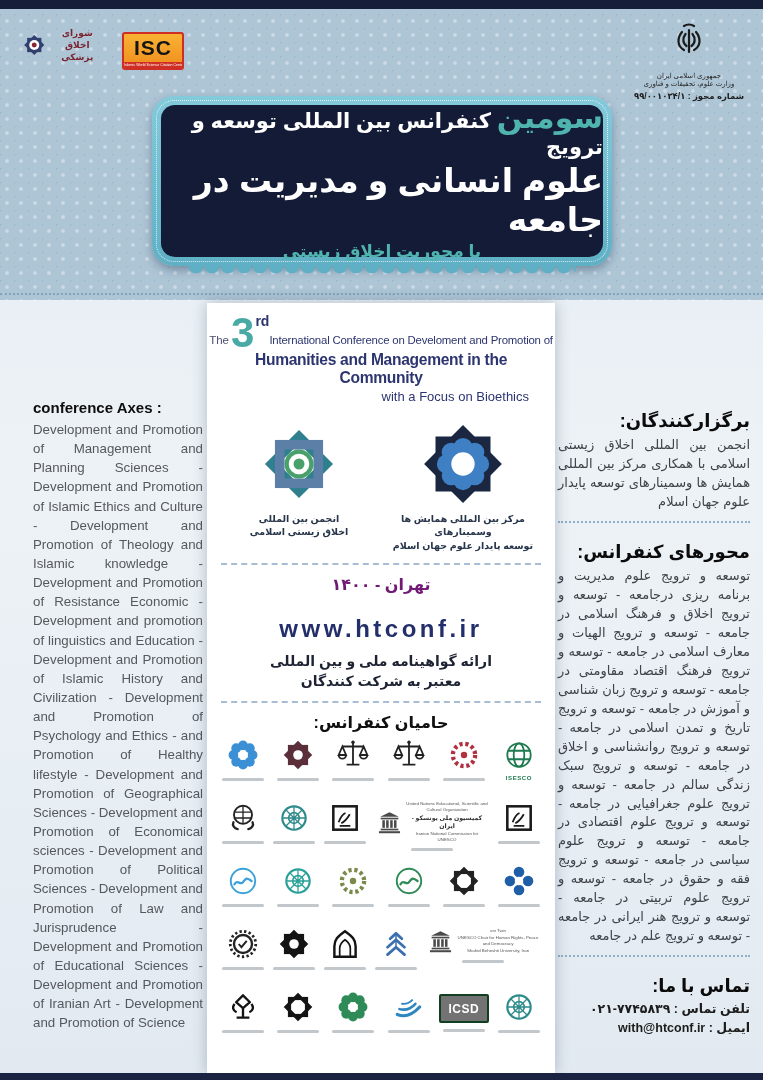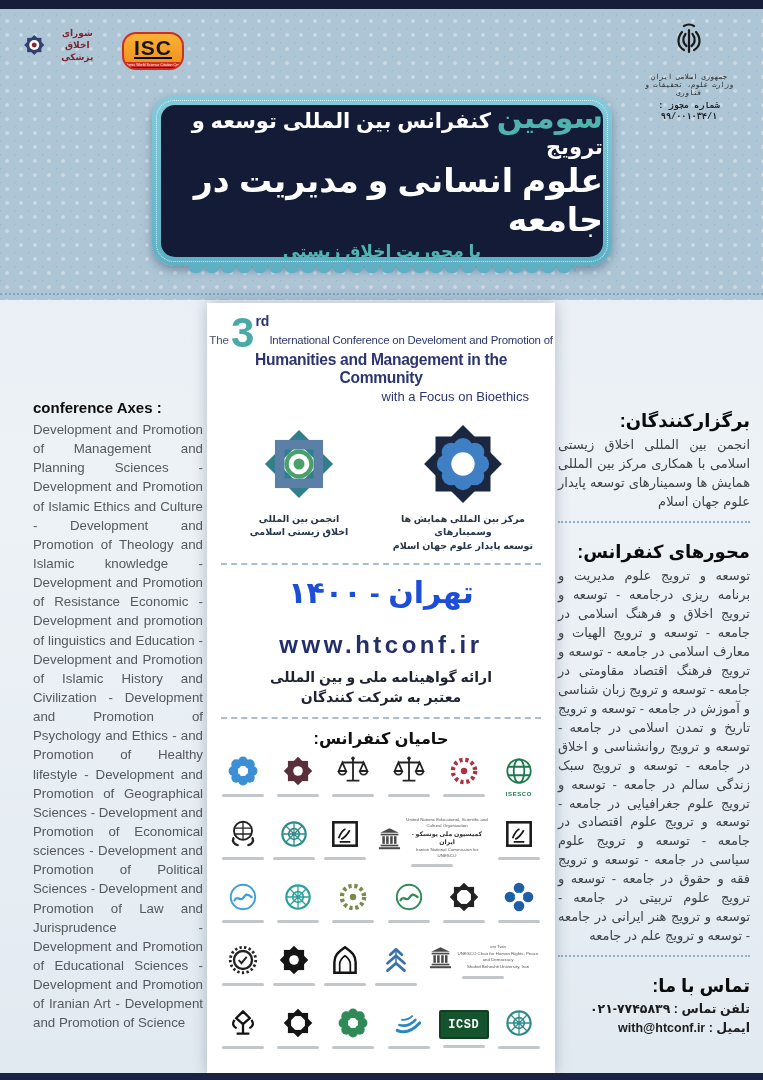--- a/index.html
+++ b/index.html
@@ -12,24 +12,24 @@
     background-image:
       radial-gradient(circle at 7px 7px, rgba(255,255,255,.38) 1.3px, transparent 2.4px),
       radial-gradient(circle at 0 0, rgba(84,116,146,.20) 1px, transparent 2px);
     background-size:14px 14px,14px 14px;}
   .topbar{position:absolute;left:0;top:0;width:763px;height:9px;background:#161d38;}
   .botbar{position:absolute;left:0;bottom:0;width:763px;height:7px;background:#1b2342;}
   .hdr-dots{position:absolute;left:0;top:293px;width:763px;border-top:2px dotted #7fa6bd;}
   .hdr-left{position:absolute;left:20px;top:22px;display:flex;gap:16px;align-items:flex-start;}
   .council{display:flex;flex-direction:row;align-items:center;width:86px;}
   .council-cap{font-size:9px;font-weight:bold;color:#7a2430;margin-top:2px;text-align:center;line-height:1.3;}
-  .isc{margin-top:10px;width:58px;border:2px solid #cf2e24;border-radius:14px;overflow:hidden;background:linear-gradient(#f9b234,#ef8d1d);text-align:center;text-decoration:underline;}
+  .isc{margin-top:10px;width:58px;border:2px solid #cf2e24;border-radius:3px;overflow:hidden;background:linear-gradient(#f9b234,#ef8d1d);text-align:center;}
   .isc-label{font-size:21px;font-weight:bold;color:#141414;line-height:28px;letter-spacing:1px;}
   .isc-band{background:#cf2e24;color:#fff;font-size:3.6px;line-height:6px;white-space:nowrap;overflow:hidden;}
-  .hdr-right{position:absolute;right:16px;top:22px;width:116px;text-align:center;direction:rtl;font-family:Liberation Mono, monospace;}
+  .hdr-right{position:absolute;right:16px;top:22px;width:116px;text-align:center;direction:rtl;}
   .emb-line1{font-size:7px;color:#262626;margin-top:2px;}
   .emb-line2{font-size:7px;color:#262626;}
   .emb-lic{font-size:8.5px;color:#1e1e1e;font-weight:bold;margin-top:3px;}
   .ltr{direction:ltr;unicode-bidi:embed;}
   
   .frame{position:absolute;left:152px;top:96px;width:460px;height:170px;
     background:linear-gradient(180deg,#83cadb,#5fb0c5);border-radius:22px;padding:9px;
     box-sizing:border-box;box-shadow:0 4px 10px rgba(20,40,70,.35);}
   .frame::before{content:"";position:absolute;inset:4px;border:1.5px dotted rgba(255,255,255,.75);border-radius:18px;pointer-events:none;}
   .frame::after{content:"";position:absolute;left:36px;right:36px;bottom:-13px;height:13px;
@@ -56,21 +56,21 @@
   .e-the{font-size:11.5px;color:#4a4f6e;margin-bottom:3px;}
   .e-3{font-size:42px;font-weight:bold;color:#49a9a4;line-height:.75;margin:0 1px 0 2px;}
   .e-rd{font-size:14px;font-weight:bold;color:#2c3570;position:relative;top:-20px;}
   .e-l1{font-size:11.4px;color:#2c3570;letter-spacing:-.2px;margin-bottom:3px;}
   .e-l2{font-size:15.6px;font-weight:bold;color:#2c3570;text-align:center;letter-spacing:-.3px;margin-top:2px;}
   .e-l3{font-size:13px;color:#2c3570;text-align:right;padding-right:14px;margin-top:2px;}
   .hosts{display:flex;justify-content:space-between;align-items:flex-start;margin-top:16px;}
   .host{display:flex;flex-direction:column;align-items:center;width:160px;}
   .host-cap{direction:rtl;text-align:center;font-size:9.5px;font-weight:bold;color:#27354a;line-height:1.45;margin-top:4px;}
   .dash{border-top:2px dashed #a9bdd2;margin:10px 2px;}
-  .tehran{text-align:center;font-size:30px;font-weight:bold;color:#1d4ed8;direction:rtl;margin-top:6px;}
+  .tehran{text-align:center;font-size:16px;font-weight:bold;color:#701a75;direction:rtl;margin-top:6px;}
   .url{text-align:center;font-size:24px;font-weight:bold;color:#232f6b;letter-spacing:3.5px;margin-top:21px;cursor:pointer;}
   .cert{direction:rtl;text-align:center;font-size:14px;font-weight:bold;color:#1d2333;width:230px;margin:8px auto 2px;line-height:1.45;}
   .sp-head{direction:rtl;text-align:center;font-size:16px;font-weight:bold;color:#101010;margin:10px 0 6px;}
   .sp-row{display:flex;justify-content:space-between;align-items:flex-start;margin:2px 0;min-height:61px;}
   .sp-cell{width:48px;display:flex;flex-direction:column;align-items:center;}
   .sp-cell.wide{width:120px;}
   .sp-top{display:flex;align-items:center;justify-content:center;gap:3px;}
   .sp-ic{width:34px;height:34px;display:block;}
   .sp-cell.wide .sp-ic{width:27px;height:27px;}
   .sp-box{width:46px;height:25px;border:2px solid #123f22;border-radius:2px;color:#fff;
@@ -557,21 +557,21 @@
           <div class="sp-cell">
             <div class="sp-top">
               <svg class="sp-ic" viewBox="0 0 32 32" style="color: rgb(46, 134, 193);">
                 <use href="#ic-swoosh"></use>
               </svg>
             </div>
             <div class="squiggle"></div>
           </div>
           <div class="sp-cell">
             <div class="sp-top">
-              <div class="sp-box" style="background: #14532d; font-family: Liberation Mono, monospace;">ICSD</div>
+              <div class="sp-box" style="background: #737373;">ICSD</div>
             </div>
             <div class="squiggle"></div>
           </div>
           <div class="sp-cell">
             <div class="sp-top">
               <svg class="sp-ic" viewBox="0 0 32 32" style="color: rgb(46, 139, 139);">
                 <use href="#ic-mandala"></use>
               </svg>
             </div>
             <div class="squiggle"></div>

